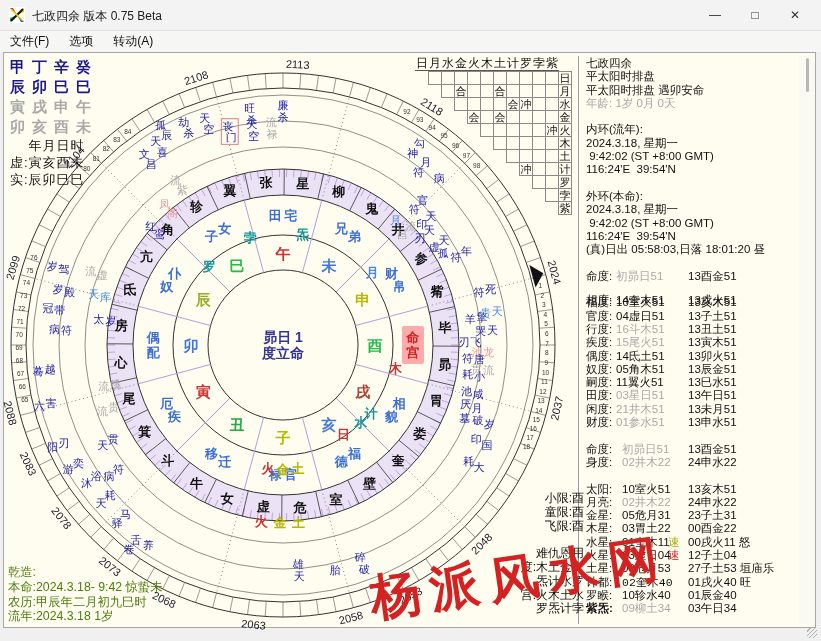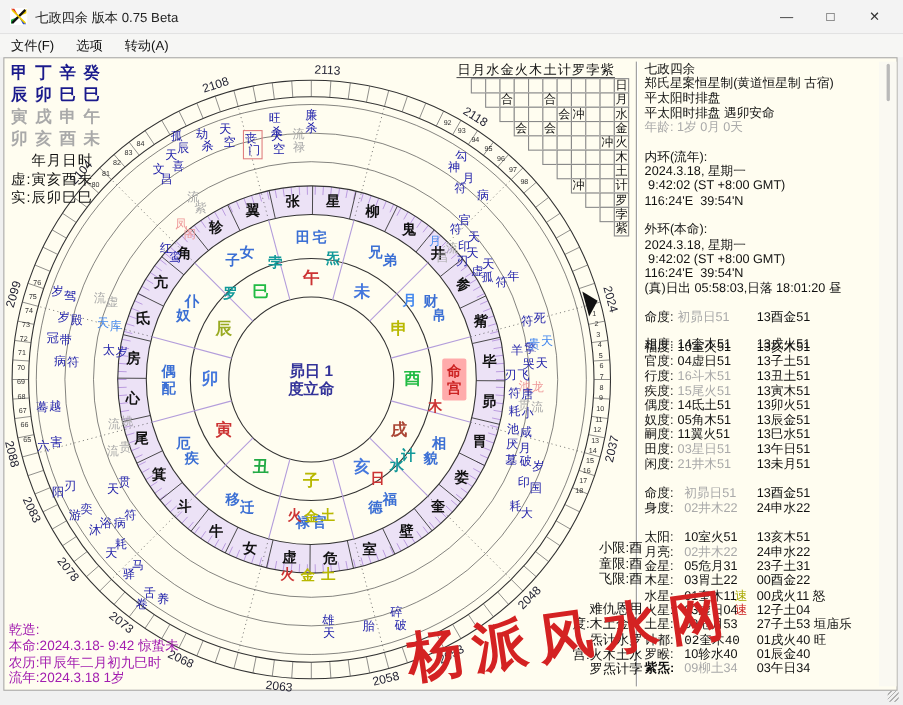--- a/index.html
+++ b/index.html
@@ -31,21 +31,21 @@
   .gul{position:absolute;height:0;border-top:1px solid #555;}
   
   #panel{left:586px;top:57px;width:212px;font-size:11.5px;color:#111;}
   .pline{line-height:13.3px;height:13.3px;white-space:pre;}
   .pg{color:#a9a9a9;} .py{color:#a8a800;} .pr{color:#cc2222;}
   .pw{display:inline-block;}
   
   #limits{left:474px;top:492px;width:110px;text-align:right;font-size:12px;color:#111;}
   #limits div{line-height:13.8px;height:13.8px;white-space:pre;}
   
-  #bottomleft{left:8px;top:565px;font-size:12.3px;color:#a21caf;}
+  #bottomleft{left:8px;top:565px;font-size:12.3px;color:#4d7c0f;}
   #bottomleft div{line-height:14.8px;white-space:pre;}
   
   #watermark{left:366px;top:566px;font-size:50px;font-weight:bold;color:#d42222;
              letter-spacing:10px;transform:rotate(-8deg);transform-origin:left top;white-space:nowrap;}
   
   .grip{right:4px;bottom:3px;width:10px;height:10px;
         background:repeating-linear-gradient(135deg,transparent 0 2px,#b0b0b0 2px 3px);}
 </style>
 </head>
 <body>
@@ -735,21 +735,20 @@
     <div class="gcell" style="left: 558px; top: 188px;">孛</div>
     <div class="gcell" style="left: 558px; top: 201px;">紫</div>
   </div>
 
 <div class="abs vsep"></div>
 <div class="abs sbtrack"></div>
 <div class="abs sbthumb"></div>
 
 <div class="abs" id="panel">
     <div class="pline"><span>七政四余</span></div>
-    <div class="pline"><span>郑氏星案恒星制(黄道恒星制 古宿)</span></div>
     <div class="pline"><span>平太阳时排盘</span></div>
     <div class="pline"><span>平太阳时排盘 遇卯安命</span></div>
     <div class="pline"><span class="pg">年龄: 1岁 0月 0天</span></div>
     <div class="pline"></div>
     <div class="pline"><span>内环(流年):</span></div>
     <div class="pline"><span>2024.3.18, 星期一</span></div>
     <div class="pline"><span> 9:42:02 (ST +8:00 GMT)</span></div>
     <div class="pline"><span>116:24'E  39:54'N</span></div>
     <div class="pline"></div>
     <div class="pline"><span>外环(本命):</span></div>
@@ -762,20 +761,21 @@
     <div class="pline"><span class="pw" style="width: 30px;">相度:</span><span class="pw" style="width: 72px; margin-top: 11px;">14奎木51</span><span>13戌火51</span></div>
     <div class="pline"><span class="pw" style="width: 30px;">福度:</span><span class="pw" style="width: 72px;">10室火51</span><span>13亥木51</span></div>
     <div class="pline"><span class="pw" style="width: 30px;">官度:</span><span class="pw" style="width: 72px;">04虚日51</span><span>13子土51</span></div>
     <div class="pline"><span class="pw" style="width: 30px;">行度:</span><span class="pg pw" style="width: 72px;">16斗木51</span><span>13丑土51</span></div>
     <div class="pline"><span class="pw" style="width: 30px;">疾度:</span><span class="pg pw" style="width: 72px;">15尾火51</span><span>13寅木51</span></div>
     <div class="pline"><span class="pw" style="width: 30px;">偶度:</span><span class="pw" style="width: 72px;">14氐土51</span><span>13卯火51</span></div>
     <div class="pline"><span class="pw" style="width: 30px;">奴度:</span><span class="pw" style="width: 72px;">05角木51</span><span>13辰金51</span></div>
     <div class="pline"><span class="pw" style="width: 30px;">嗣度:</span><span class="pw" style="width: 72px;">11翼火51</span><span>13巳水51</span></div>
     <div class="pline"><span class="pw" style="width: 30px;">田度:</span><span class="pg pw" style="width: 72px;">03星日51</span><span>13午日51</span></div>
     <div class="pline"><span class="pw" style="width: 30px;">闲度:</span><span class="pg pw" style="width: 72px;">21井木51</span><span>13未月51</span></div>
+    <div class="pline"><span class="pw" style="width: 30px;">财度:</span><span class="pg pw" style="width: 72px;">01参水51</span><span>13申水51</span></div>
     <div class="pline"></div>
     <div class="pline"><span class="pw" style="width: 36px;">命度: </span><span class="pg pw" style="width: 66px;">初昴日51</span><span>13酉金51</span></div>
     <div class="pline"><span class="pw" style="width: 36px;">身度: </span><span class="pg pw" style="width: 66px;">02井木22</span><span>24申水22</span></div>
     <div class="pline"></div>
     <div class="pline"><span class="pw" style="width: 36px;">太阳: </span><span class="pw" style="width: 66px;">10室火51</span><span>13亥木51</span></div>
     <div class="pline"><span class="pw" style="width: 36px;">月亮: </span><span class="pg pw" style="width: 66px;">02井木22</span><span>24申水22</span></div>
     <div class="pline"><span class="pw" style="width: 36px;">金星: </span><span class="pw" style="width: 66px;">05危月31</span><span>23子土31</span></div>
     <div class="pline"><span class="pw" style="width: 36px;">木星: </span><span class="pw" style="width: 66px;">03胃土22</span><span>00酉金22</span></div>
     <div class="pline"><span class="pw" style="width: 36px;">水星: </span><span class="pw" style="width: 46px;">01奎木11</span><span class="py pw" style="width: 20px;">速</span><span>00戌火11 怒</span></div>
     <div class="pline"><span class="pw" style="width: 36px;">火星: </span><span class="pw" style="width: 46px;">03虚日04</span><span class="pr pw" style="width: 20px;">速</span><span>12子土04</span></div>

